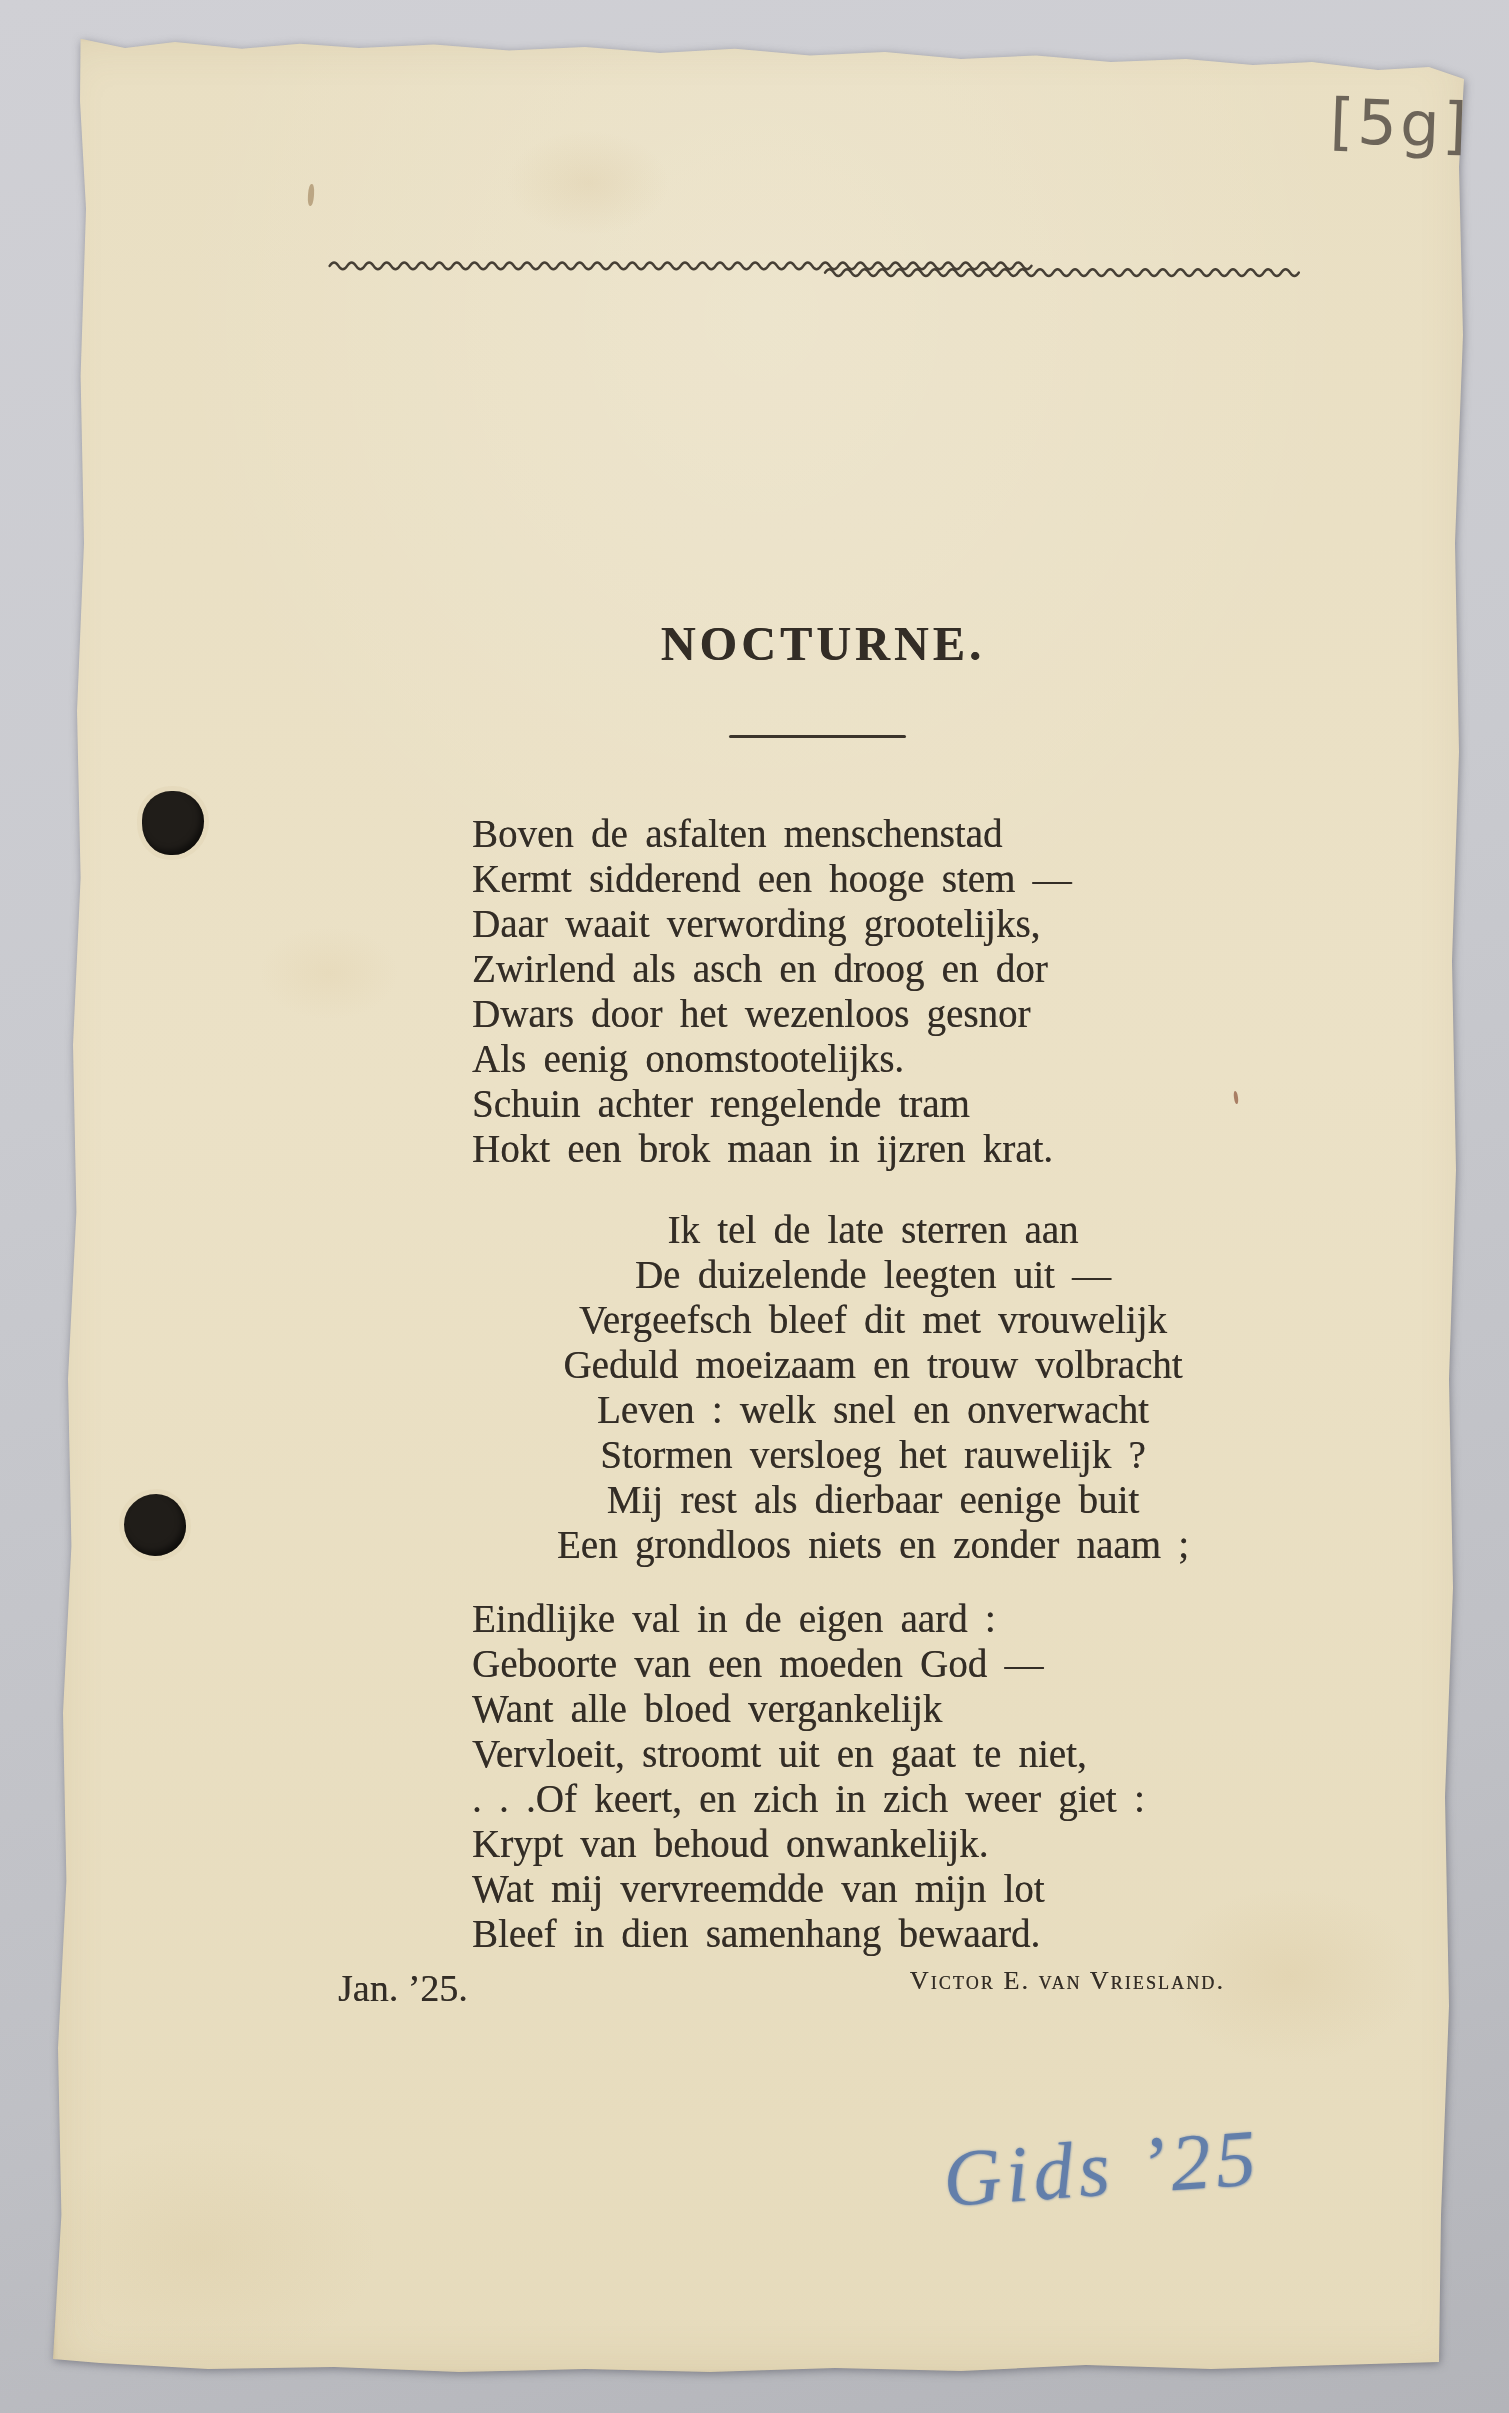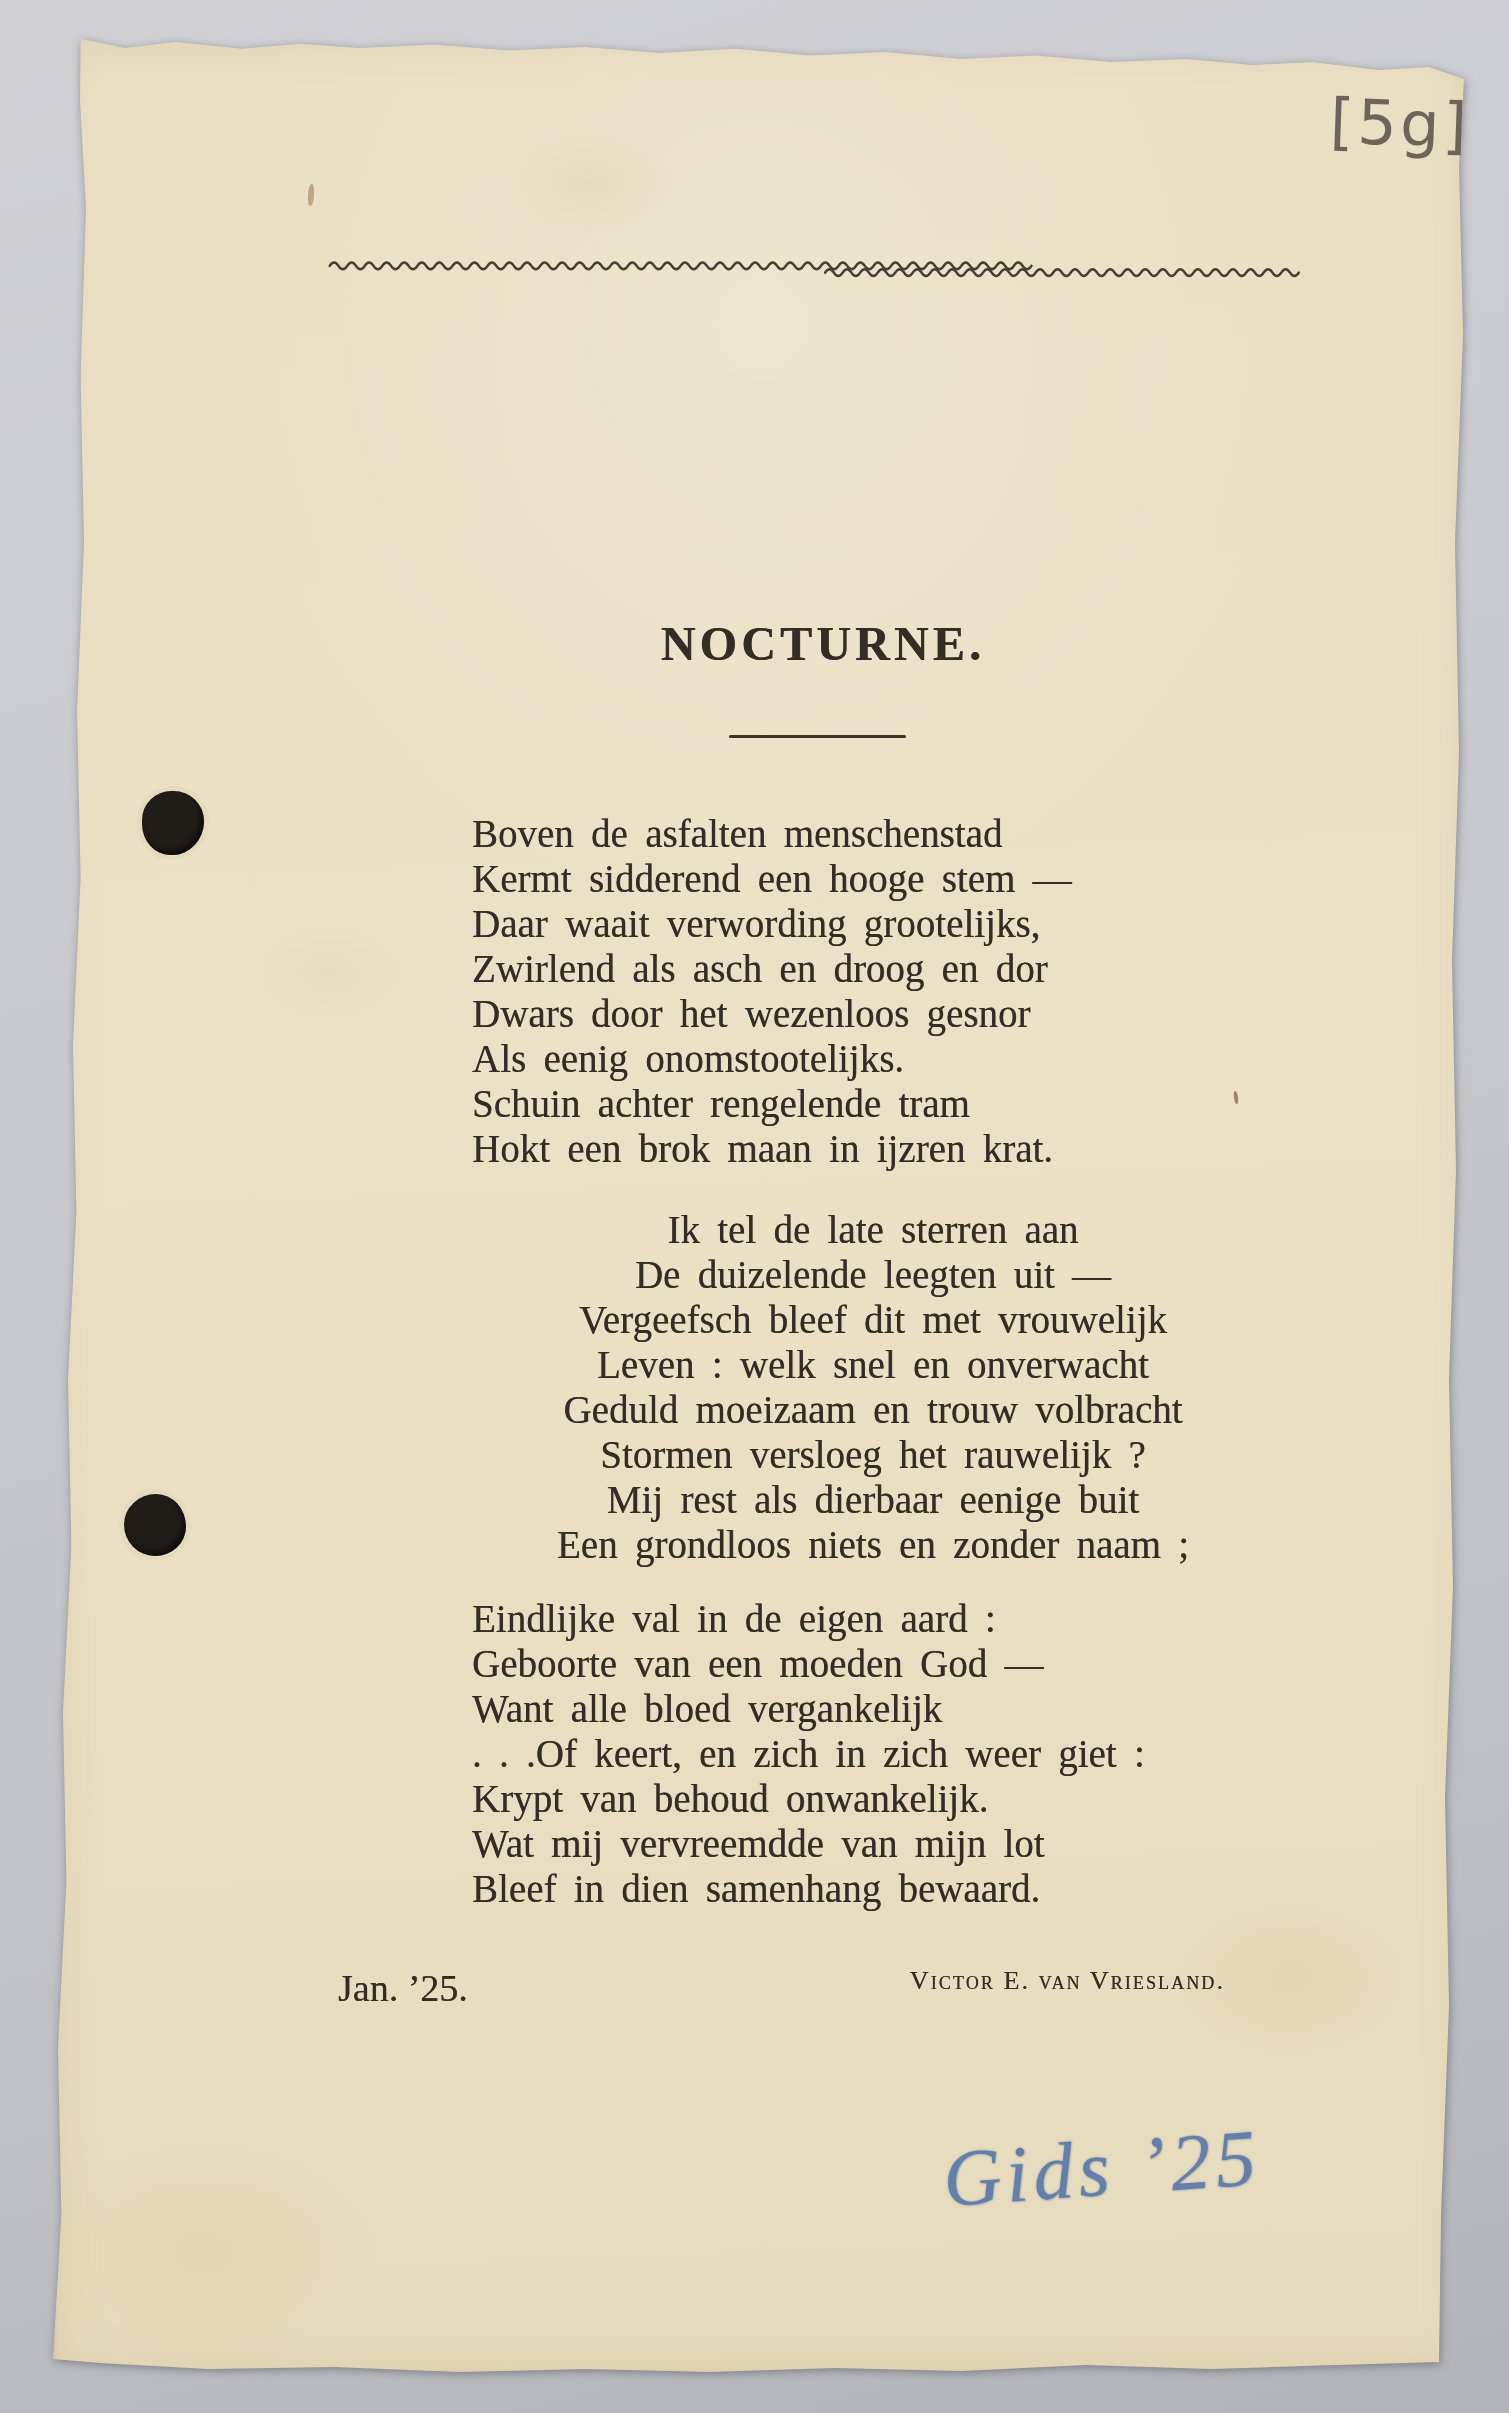--- a/index.html
+++ b/index.html
@@ -129,31 +129,32 @@
     <div class="line">Dwars door het wezenloos gesnor</div>
     <div class="line">Als eenig onomstootelijks.</div>
     <div class="line">Schuin achter rengelende tram</div>
     <div class="line">Hokt een brok maan in ijzren krat.</div>
   </div>
 
   <div class="stanza s2">
     <div class="line">Ik tel de late sterren aan</div>
     <div class="line">De duizelende leegten uit —</div>
     <div class="line">Vergeefsch bleef dit met vrouwelijk</div>
+    <div class="line">Geduld moeizaam en trouw volbracht</div>
     <div class="line">Leven : welk snel en onverwacht</div>
-    <div class="line">Geduld moeizaam en trouw volbracht</div>
     <div class="line">Stormen versloeg het rauwelijk ?</div>
     <div class="line">Mij rest als dierbaar eenige buit</div>
     <div class="line">Een grondloos niets en zonder naam ;</div>
   </div>
 
   <div class="stanza s3">
     <div class="line">Eindlijke val in de eigen aard :</div>
     <div class="line">Geboorte van een moeden God —</div>
     <div class="line">Want alle bloed vergankelijk</div>
+    <div class="line">Vervloeit, stroomt uit en gaat te niet,</div>
     <div class="line">. . .Of keert, en zich in zich weer giet :</div>
     <div class="line">Krypt van behoud onwankelijk.</div>
     <div class="line">Wat mij vervreemdde van mijn lot</div>
     <div class="line">Bleef in dien samenhang bewaard.</div>
   </div>
 
   <div class="footer-date">Jan. ’25.</div>
   <div class="footer-author">Victor E. van Vriesland.</div>
 
   <div class="blue-note">Gids ’25</div>

